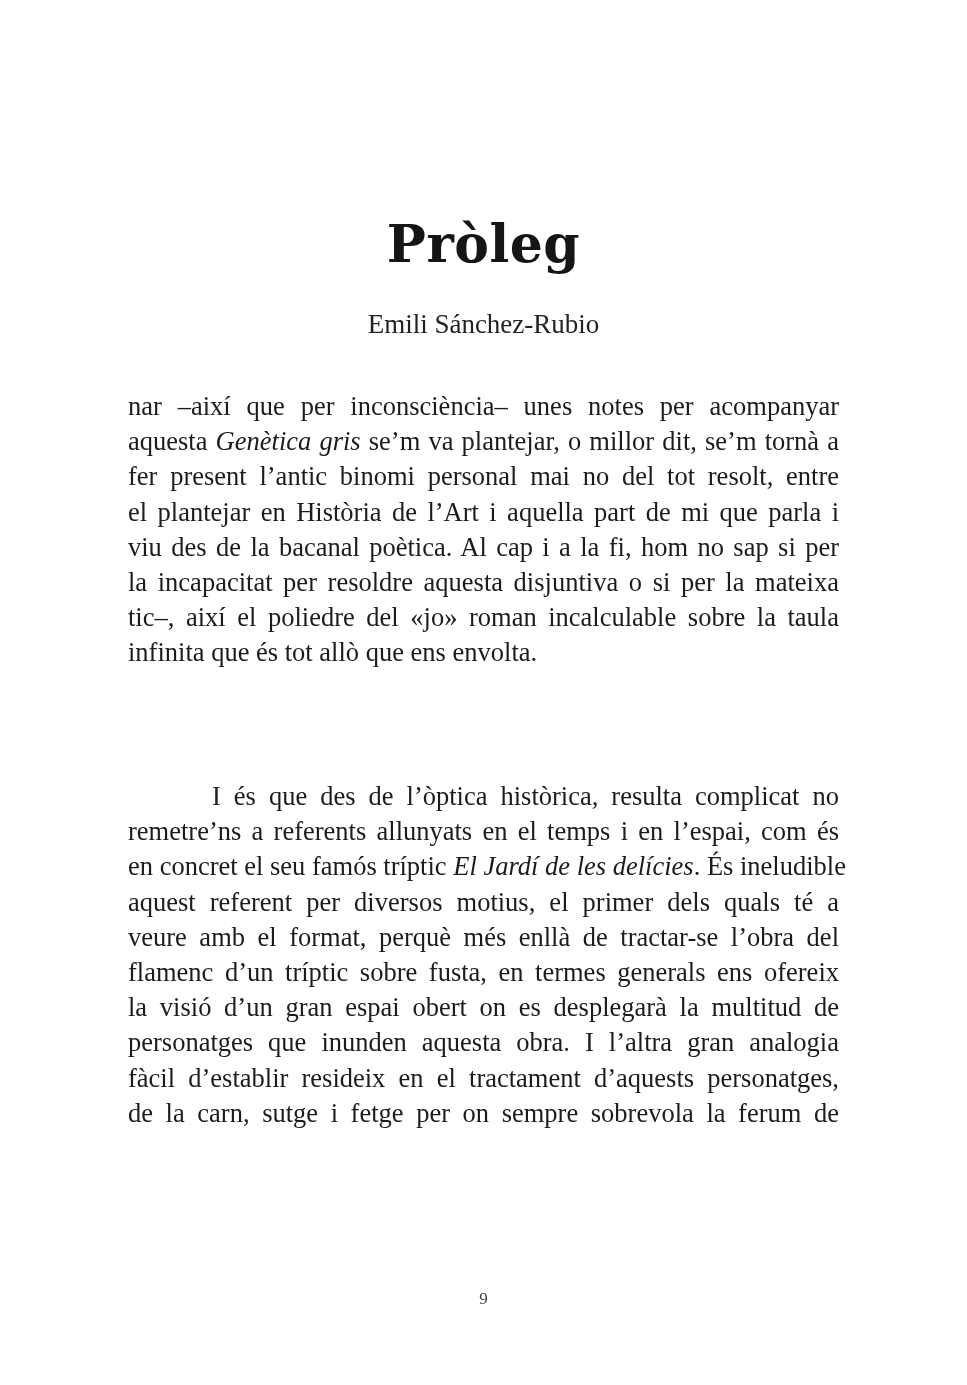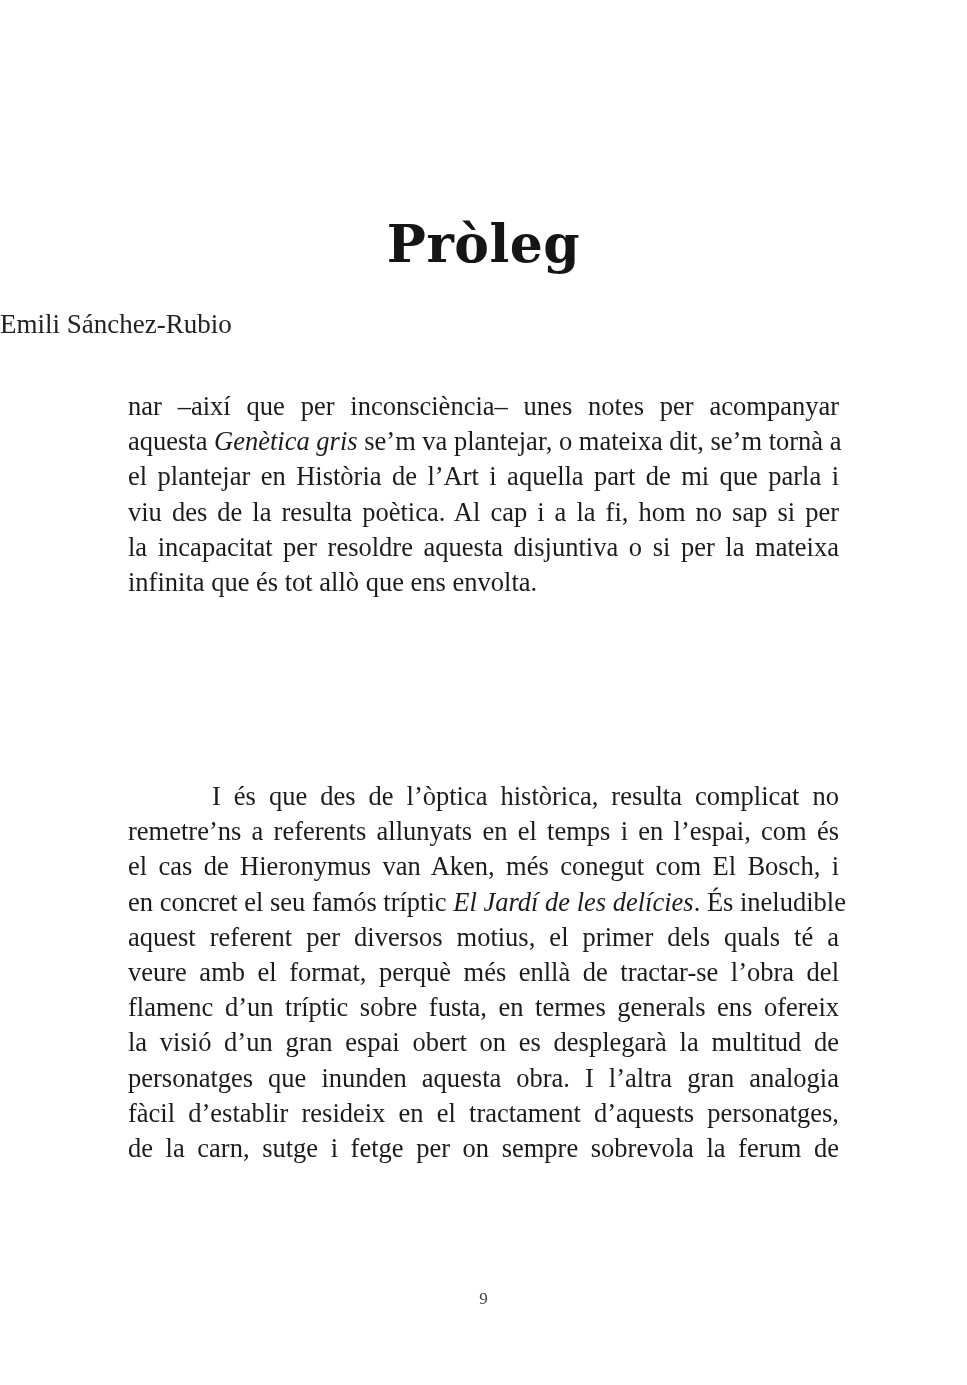--- a/index.html
+++ b/index.html
@@ -27,21 +27,21 @@
       line-height: 76px;
       letter-spacing: 0.5px;
       color: #151515;
       margin: 0;
     }
     .author {
       position: absolute;
       top: 304px;
       left: 0;
       width: 967px;
-      text-align: left;
+      text-align: center;
       font-size: 27px;
       line-height: 40px;
       color: #222;
       margin: 0;
     }
     .body-text {
       position: absolute;
       left: 128px;
       width: 711px;
       font-size: 26.5px;
@@ -80,31 +80,32 @@
     }
   </style>
 </head>
 <body>
 
 <h1 class="page-title">Pròleg</h1>
 <p class="author">Emili Sánchez-Rubio</p>
 
 <div class="body-text para-1">
   <span class="line">nar –així que per inconsciència– unes notes per acompanyar</span>
-  <span class="line"><span>aquesta </span><em>Genètica gris</em><span> se’m va plantejar, o mateixa dit, se’m tornà a</span></span>
+  <span class="line"><span>aquesta </span><em>Genètica gris</em><span> se’m va plantejar, o millor dit, se’m tornà a</span></span>
+  <span class="line">fer present l’antic binomi personal mai no del tot resolt, entre</span>
   <span class="line">el plantejar en Història de l’Art i aquella part de mi que parla i</span>
-  <span class="line">viu des de la resulta poètica. Al cap i a la fi, hom no sap si per</span>
+  <span class="line">viu des de la bacanal poètica. Al cap i a la fi, hom no sap si per</span>
   <span class="line">la incapacitat per resoldre aquesta disjuntiva o si per la mateixa</span>
+  <span class="line">tic–, així el poliedre del «jo» roman incalculable sobre la taula</span>
   <span class="line last">infinita que és tot allò que ens envolta.</span>
 </div>
 
 <div class="body-text para-2">
   <span class="line"><span class="indent"></span><span>I és que des de l’òptica històrica, resulta complicat no</span></span>
   <span class="line">remetre’ns a referents allunyats en el temps i en l’espai, com és</span>
-  <span class="line">el cas de Hieronymus van Aken, més conegut com El Bosch, i</span>
   <span class="line"><span>en concret el seu famós tríptic </span><em>El Jardí de les delícies</em><span>. És ineludible</span></span>
   <span class="line">aquest referent per diversos motius, el primer dels quals té a</span>
   <span class="line">veure amb el format, perquè més enllà de tractar-se l’obra del</span>
   <span class="line">flamenc d’un tríptic sobre fusta, en termes generals ens ofereix</span>
   <span class="line">la visió d’un gran espai obert on es desplegarà la multitud de</span>
   <span class="line">personatges que inunden aquesta obra. I l’altra gran analogia</span>
   <span class="line">fàcil d’establir resideix en el tractament d’aquests personatges,</span>
   <span class="line">de la carn, sutge i fetge per on sempre sobrevola la ferum de</span>
 </div>
 

